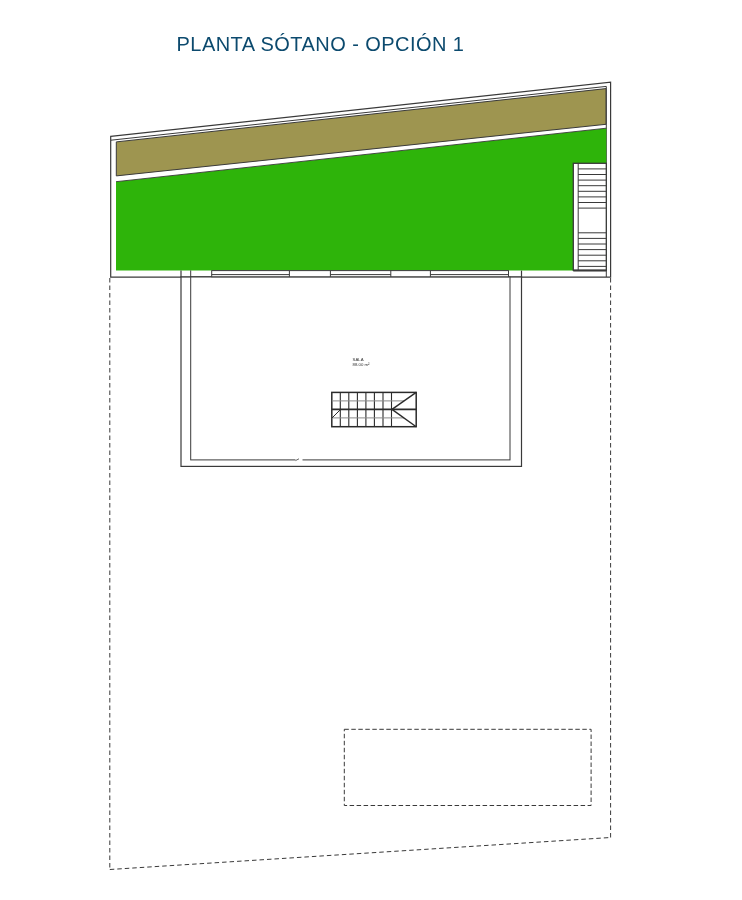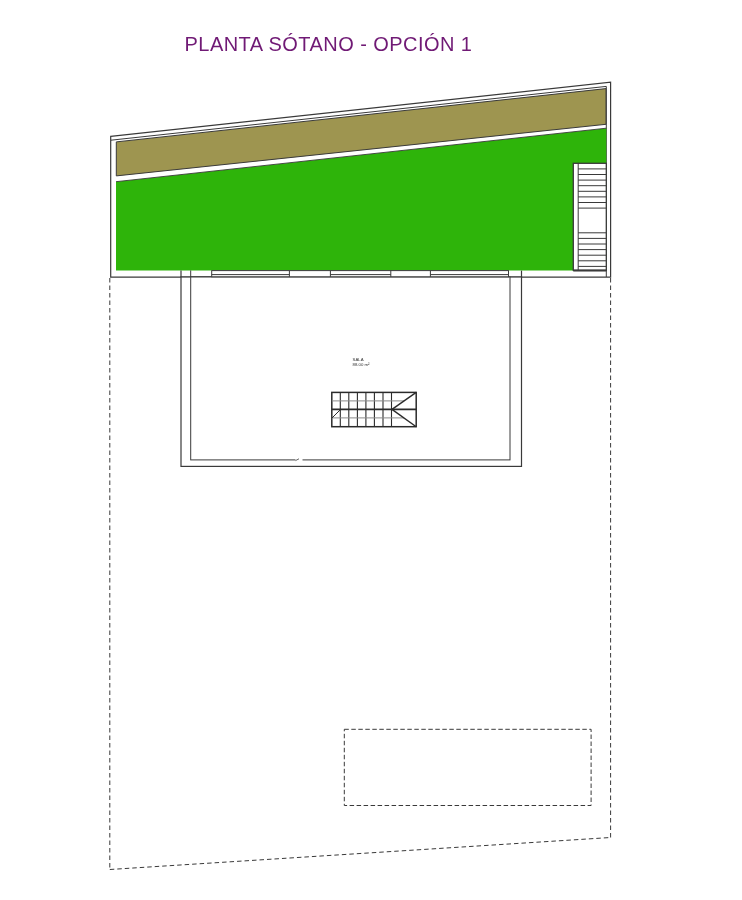--- a/index.html
+++ b/index.html
@@ -1,19 +1,19 @@
 <!DOCTYPE html>
 <html><head>
 <meta charset="utf-8">
 <style>
   html,body{margin:0;padding:0;background:#ffffff;}
   .page{position:relative;width:742px;height:900px;background:#ffffff;overflow:hidden;}
-  .title{position:absolute;left:16px;top:33px;width:625px;text-align:center;
+  .title{position:absolute;left:8px;top:33px;width:625px;text-align:center;
          font-family:"Liberation Sans",sans-serif;font-size:20px;font-weight:400;
-         letter-spacing:0.45px;color:#701a75;}
+         letter-spacing:0.45px;color:#0c4a6e;}
 </style>
 </head>
 <body>
 <div class="page">
 
 <div class="title">PLANTA SÓTANO - OPCIÓN 1</div>
 <svg width="742" height="900" viewBox="0 0 742 900" style="position:absolute;left:0;top:0;" shape-rendering="geometricPrecision">
 
   <polygon points="110.7,136.3 610.6,82.2 610.6,277.2 110.7,277.2" fill="#ffffff" stroke="#3a3a3a" stroke-width="1.2"></polygon>
 

